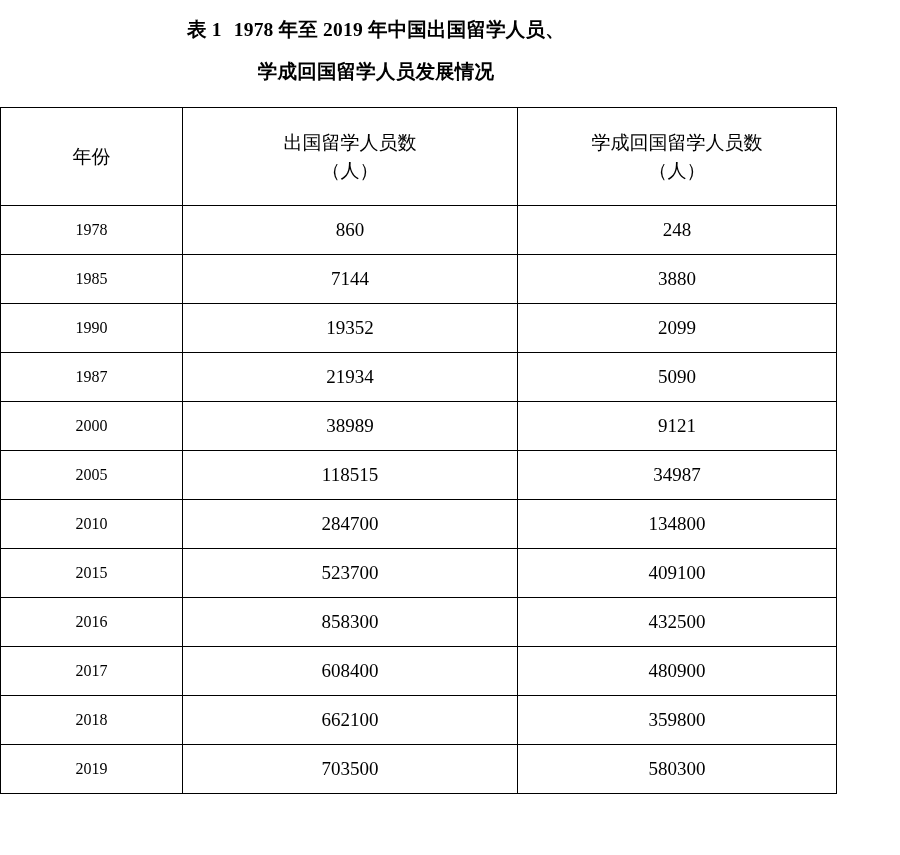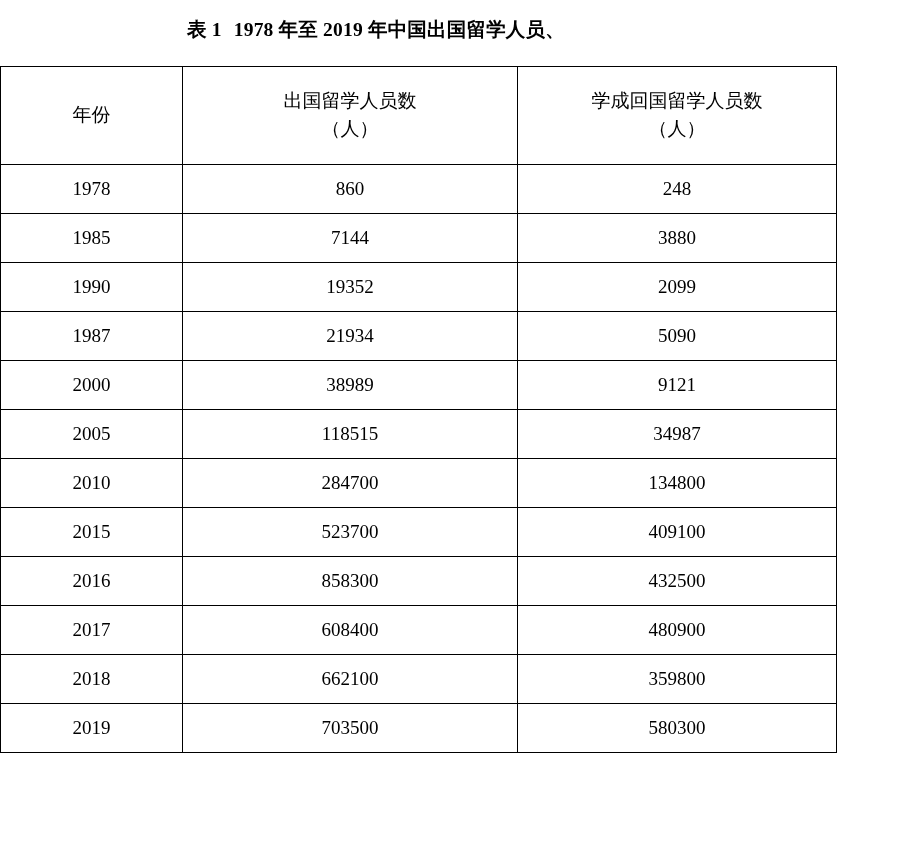--- a/index.html
+++ b/index.html
@@ -63,32 +63,33 @@
   }
   thead th .hdr-sub {
     display: block;
   }
   tbody td {
     height: 48px;
     font-size: 19.5px;
     font-family: "Liberation Serif", "DejaVu Serif", serif;
   }
   tbody td.year-cell {
-    font-size: 19px;
+    font-size: 16px;
   }
 </style>
 </head>
 <body>
 
 <div class="page">
 
   <div class="caption">
     <div class="caption-line1">
       <span class="caption-label">表 1</span><span>1978 年至 2019 年中国出国留学人员、</span>
     </div>
+    <div class="caption-line2">学成回国留学人员发展情况</div>
   </div>
 
   <table class="data-table">
     <colgroup>
       <col class="col-year">
       <col class="col-out">
       <col class="col-back">
     </colgroup>
     <thead>
       <tr>

